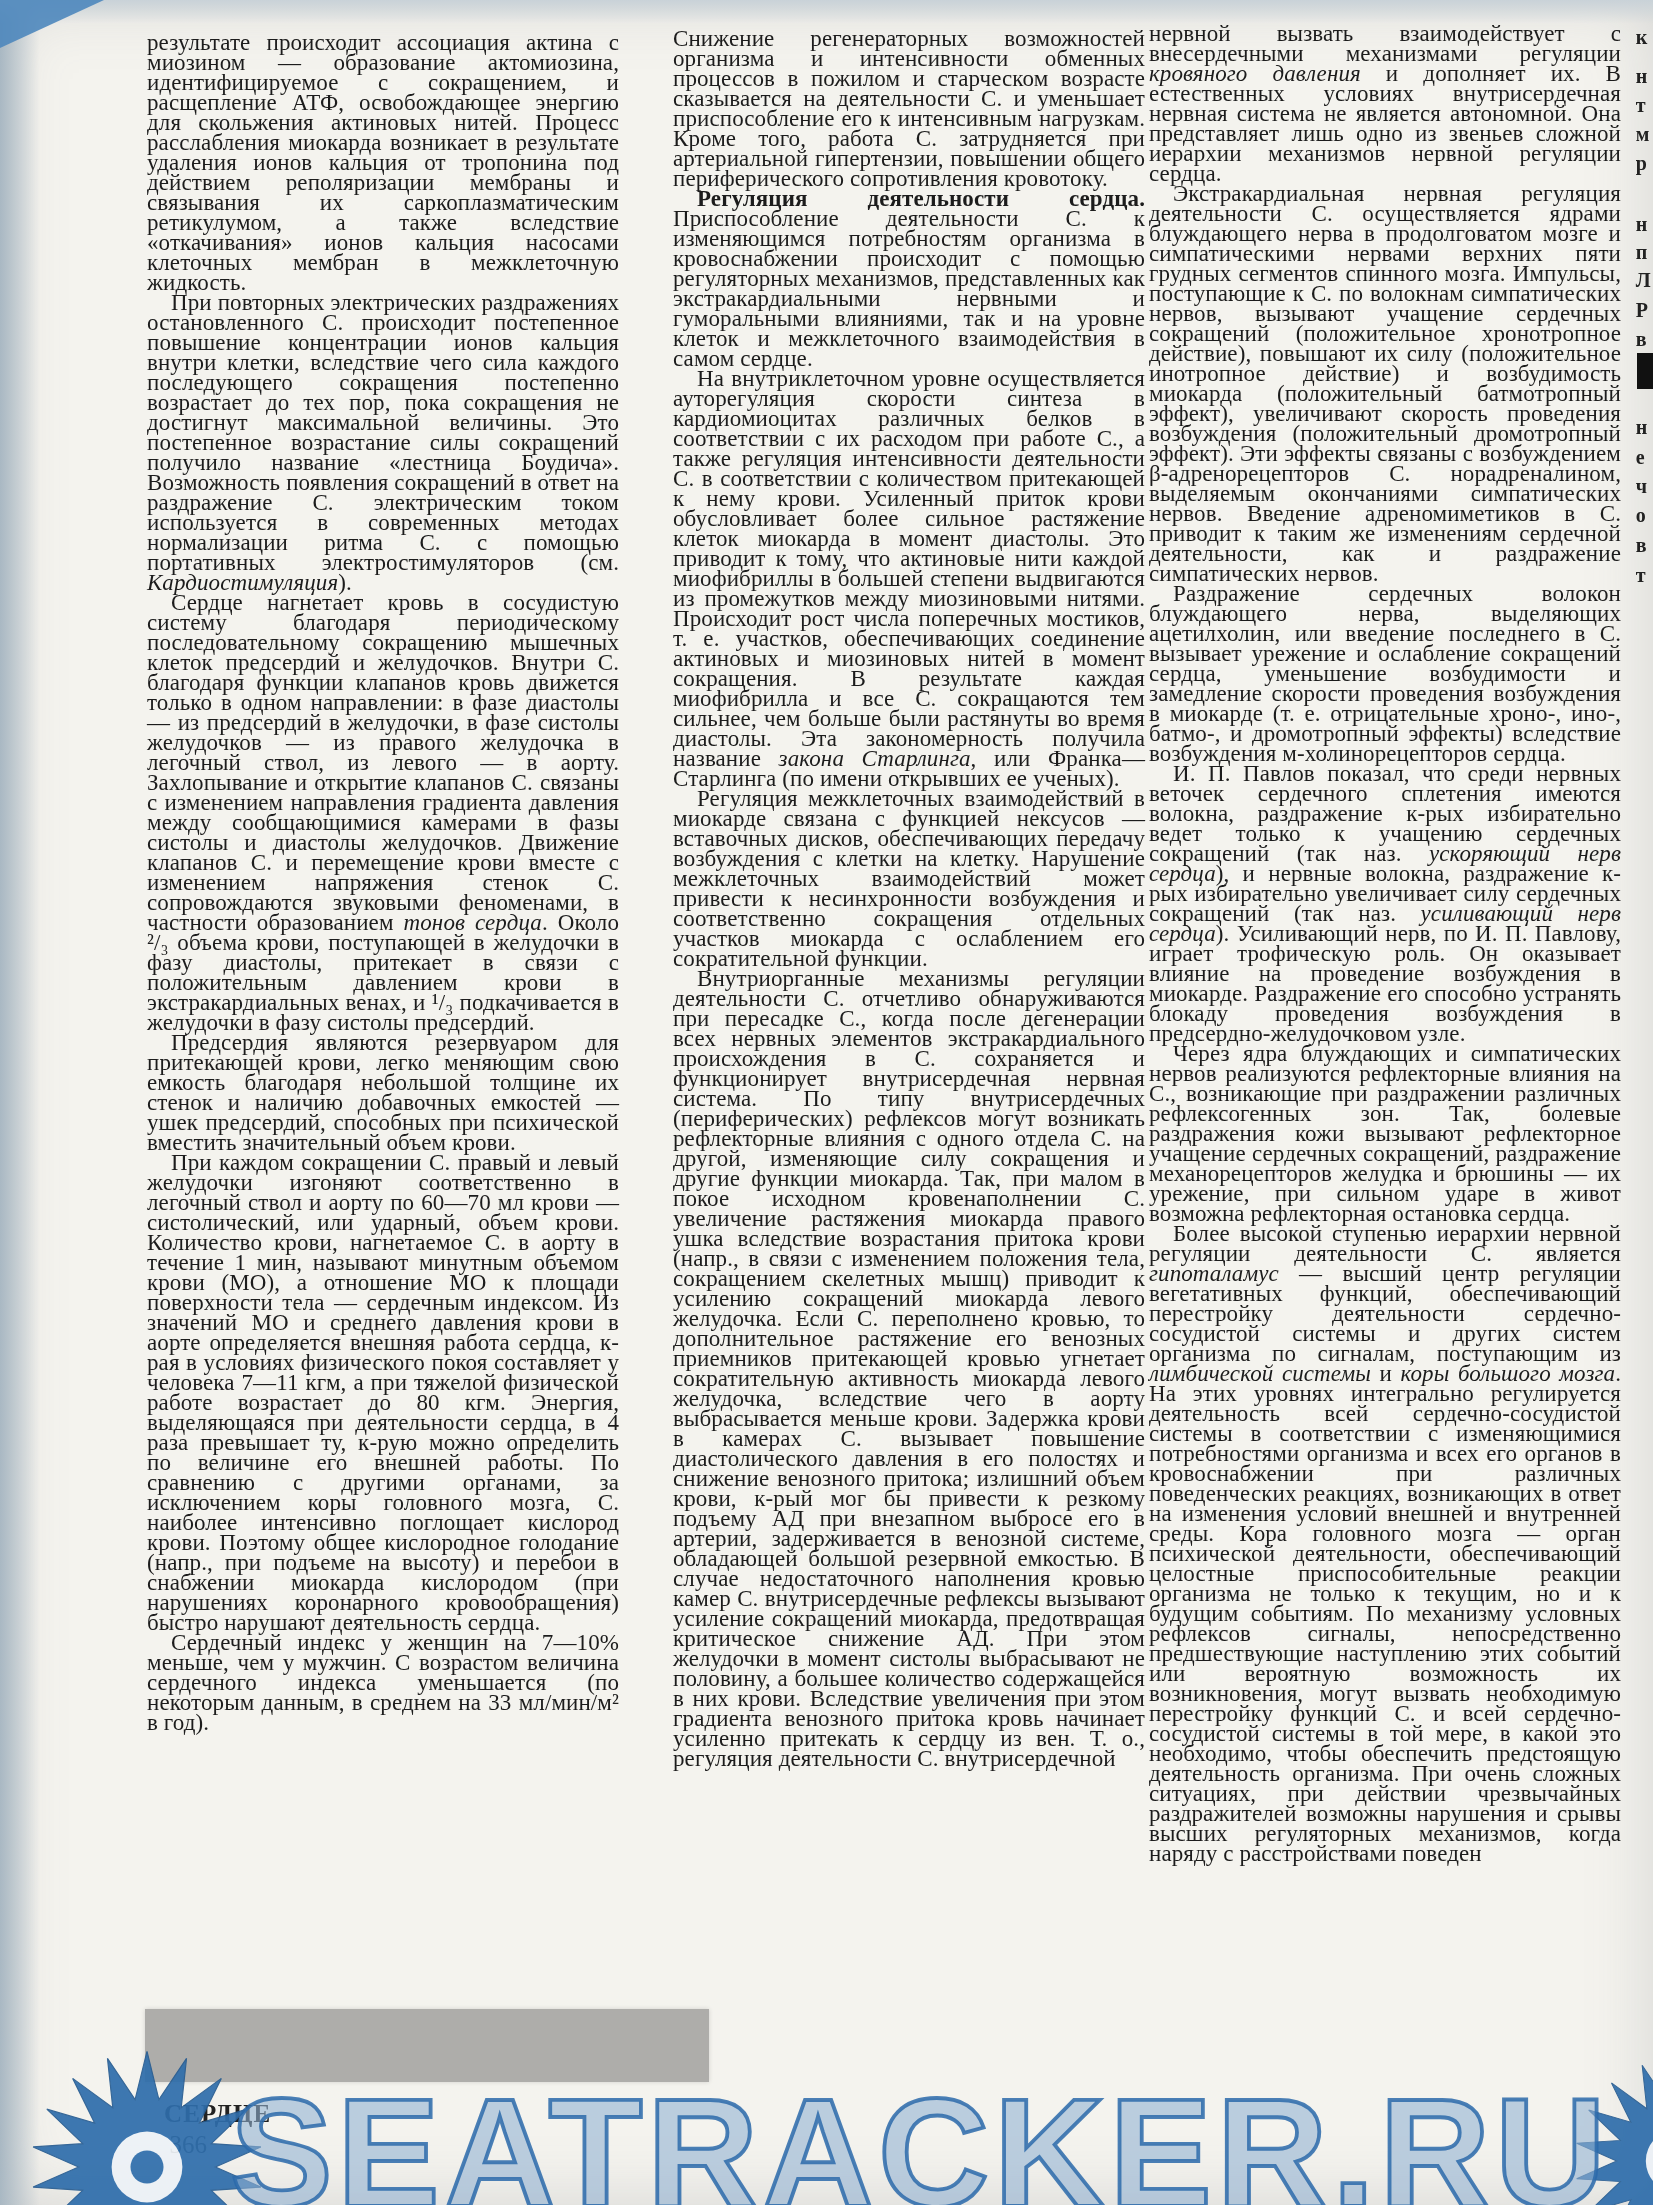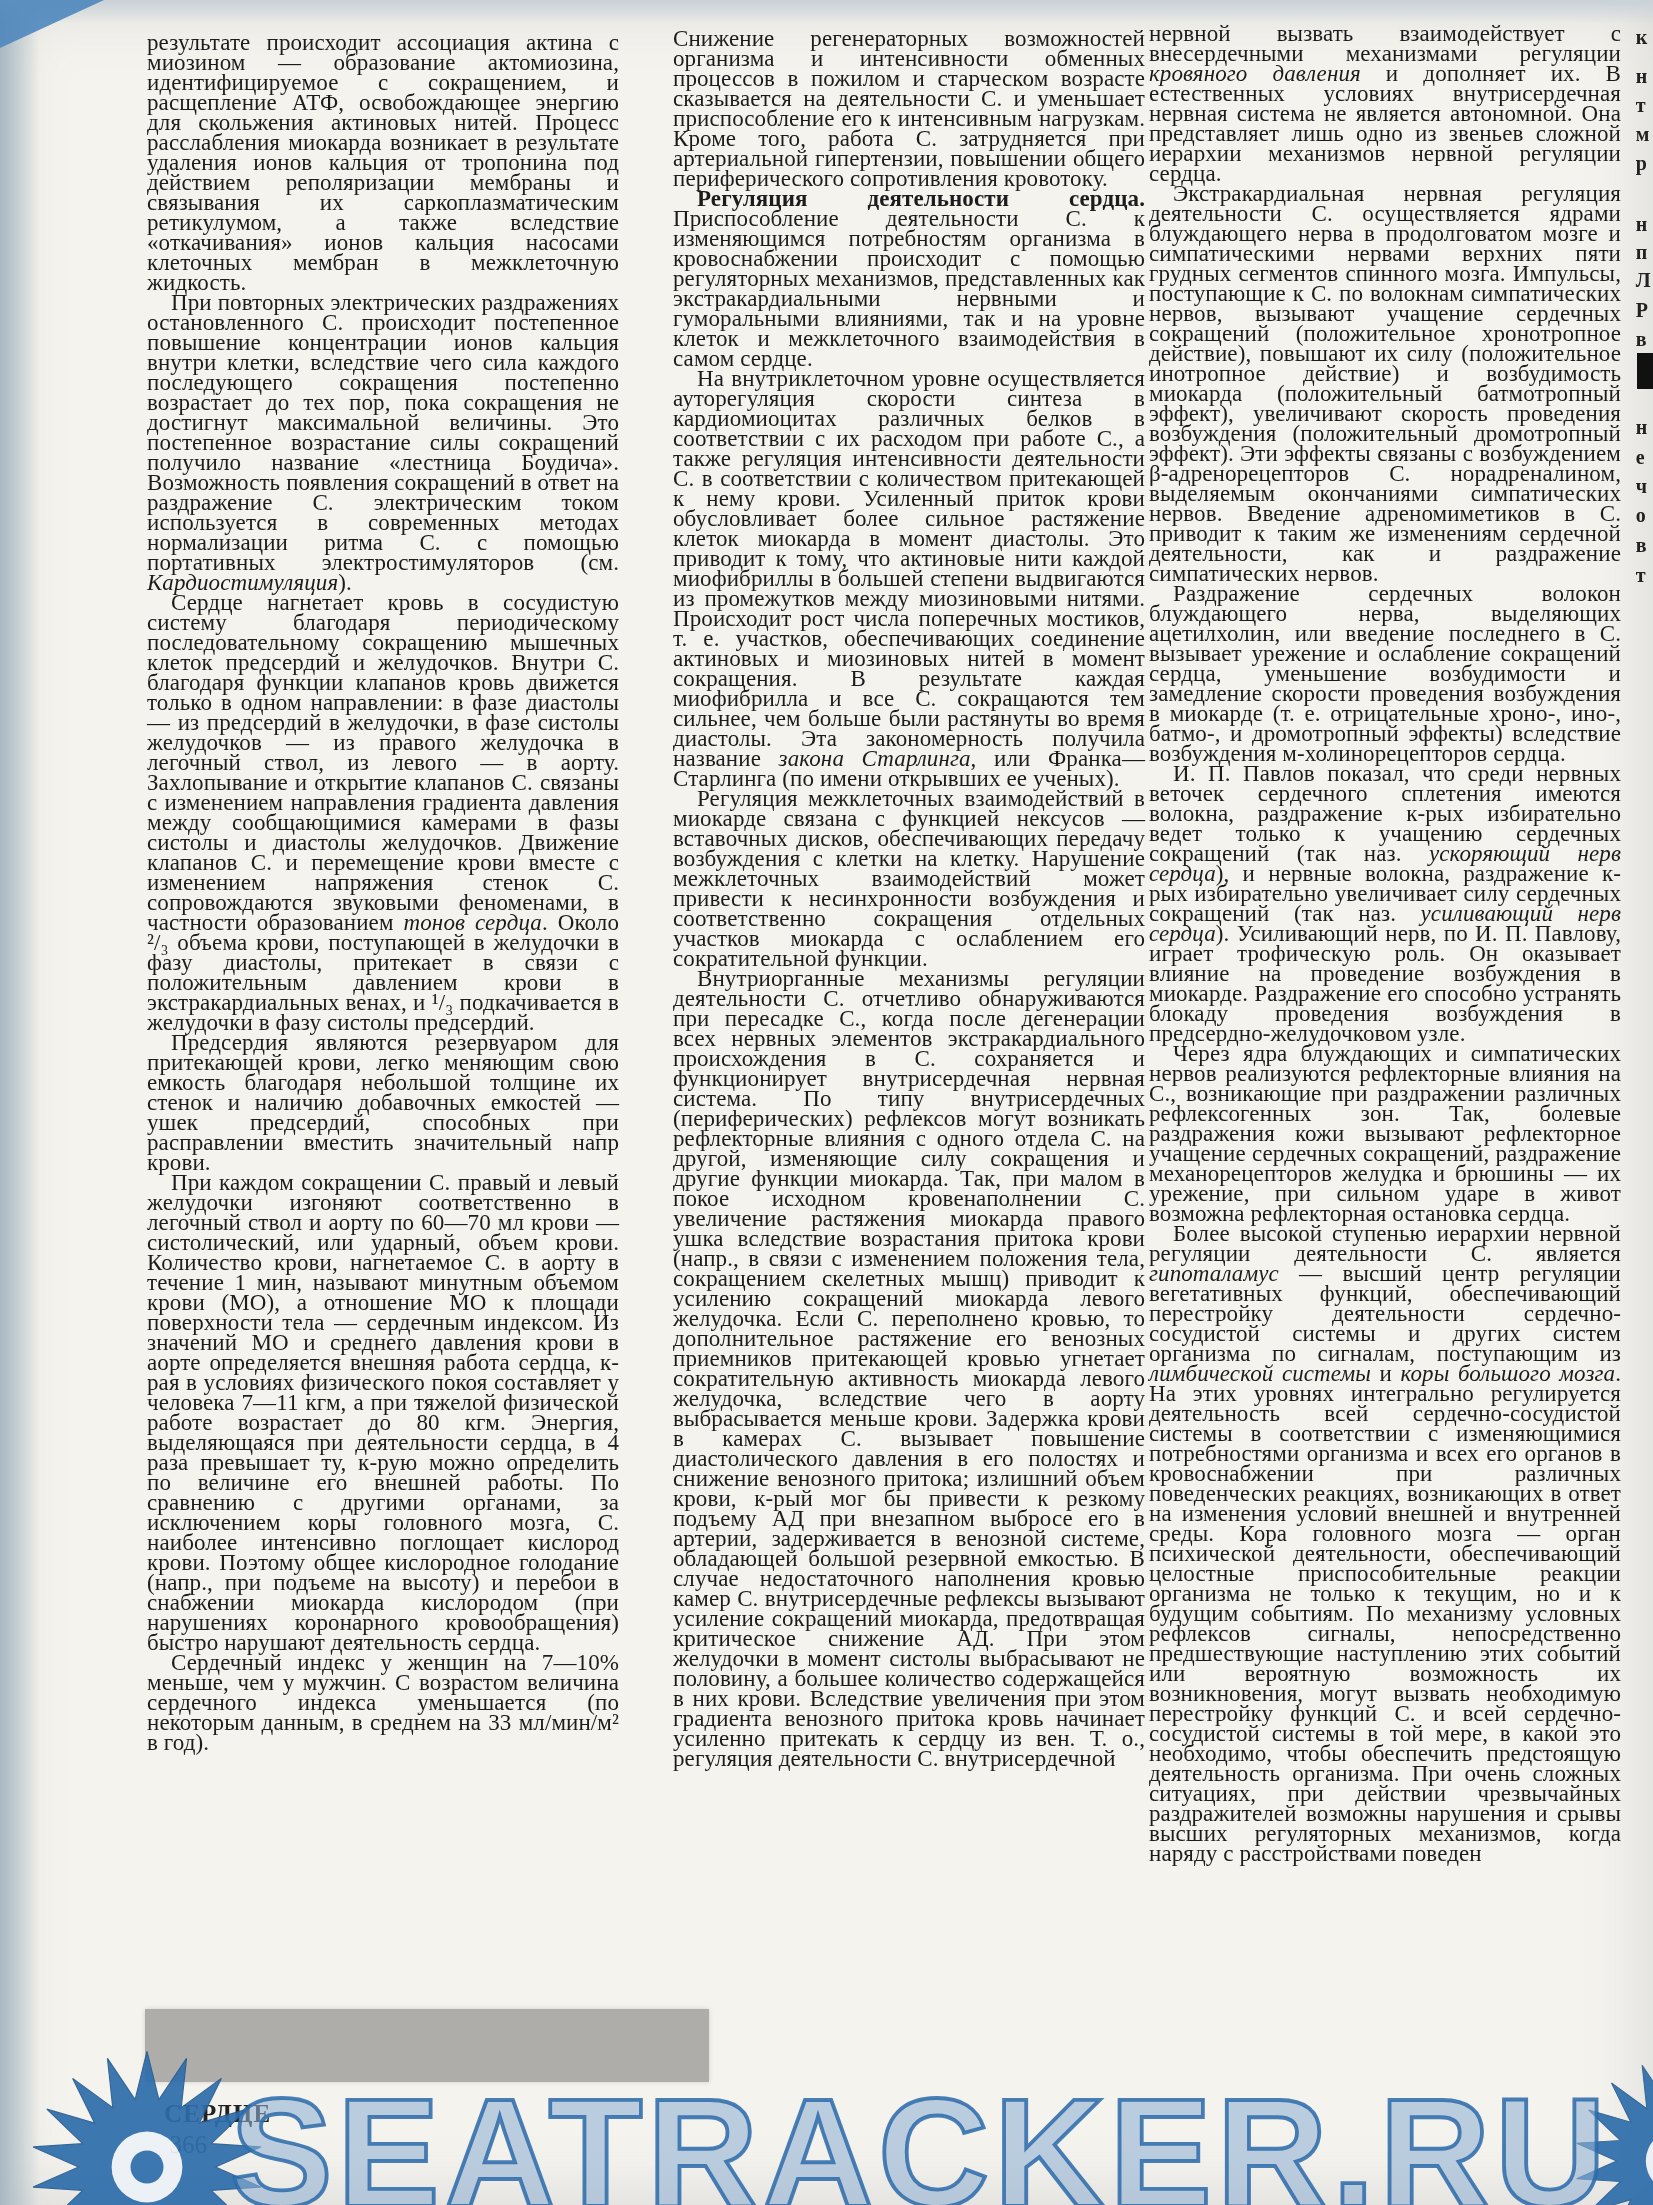--- a/index.html
+++ b/index.html
@@ -59,21 +59,21 @@
 <div class="page">
 
   <div class="edge-left"></div>
   <div class="edge-top"></div>
   <div class="corner-fold"></div>
 
   <div class="col col1">
       <p class="para noindent"><span class="run-n">результате происходит ассоциация актина с миозином — образование актомиозина, идентифицируемое с сокращением, и расщепление АТФ, освобождающее энергию для скольжения актиновых нитей. Процесс расслабления миокарда возникает в результате удаления ионов кальция от тропонина под действием реполяризации мембраны и связывания их саркоплазматическим ретикулумом, а также вследствие «откачивания» ионов кальция насосами клеточных мембран в межклеточную жидкость.</span></p>
       <p class="para"><span class="run-n">При повторных электрических раздражениях остановленного С. происходит постепенное повышение концентрации ионов кальция внутри клетки, вследствие чего сила каждого последующего сокращения постепенно возрастает до тех пор, пока сокращения не достигнут максимальной величины. Это постепенное возрастание силы сокращений получило название «лестница Боудича». Возможность появления сокращений в ответ на раздражение С. электрическим током используется в современных методах нормализации ритма С. с помощью портативных электростимуляторов (см. </span><span class="run-i">Кардиостимуляция</span><span class="run-n">).</span></p>
       <p class="para"><span class="run-n">Сердце нагнетает кровь в сосудистую систему благодаря периодическому последовательному сокращению мышечных клеток предсердий и желудочков. Внутри С. благодаря функции клапанов кровь движется только в одном направлении: в фазе диастолы — из предсердий в желудочки, в фазе систолы желудочков — из правого желудочка в легочный ствол, из левого — в аорту. Захлопывание и открытие клапанов С. связаны с изменением направления градиента давления между сообщающимися камерами в фазы систолы и диастолы желудочков. Движение клапанов С. и перемещение крови вместе с изменением напряжения стенок С. сопровождаются звуковыми феноменами, в частности образованием </span><span class="run-i">тонов сердца</span><span class="run-n">. Около ²/₃ объема крови, поступающей в желудочки в фазу диастолы, притекает в связи с положительным давлением крови в экстракардиальных венах, и ¹/₃ подкачивается в желудочки в фазу систолы предсердий.</span></p>
-      <p class="para"><span class="run-n">Предсердия являются резервуаром для притекающей крови, легко меняющим свою емкость благодаря небольшой толщине их стенок и наличию добавочных емкостей — ушек предсердий, способных при расправлении вместить значительный напр крови.</span></p>
+      <p class="para"><span class="run-n">Предсердия являются резервуаром для притекающей крови, легко меняющим свою емкость благодаря небольшой толщине их стенок и наличию добавочных емкостей — ушек предсердий, способных при психической вместить значительный объем крови.</span></p>
       <p class="para"><span class="run-n">При каждом сокращении С. правый и левый желудочки изгоняют соответственно в легочный ствол и аорту по 60—70 мл крови — систолический, или ударный, объем крови. Количество крови, нагнетаемое С. в аорту в течение 1 мин, называют минутным объемом крови (МО), а отношение МО к площади поверхности тела — сердечным индексом. Из значений МО и среднего давления крови в аорте определяется внешняя работа сердца, к-рая в условиях физического покоя составляет у человека 7—11 кгм, а при тяжелой физической работе возрастает до 80 кгм. Энергия, выделяющаяся при деятельности сердца, в 4 раза превышает ту, к-рую можно определить по величине его внешней работы. По сравнению с другими органами, за исключением коры головного мозга, С. наиболее интенсивно поглощает кислород крови. Поэтому общее кислородное голодание (напр., при подъеме на высоту) и перебои в снабжении миокарда кислородом (при нарушениях коронарного кровообращения) быстро нарушают деятельность сердца.</span></p>
       <p class="para"><span class="run-n">Сердечный индекс у женщин на 7—10% меньше, чем у мужчин. С возрастом величина сердечного индекса уменьшается (по некоторым данным, в среднем на 33 мл/мин/м² в год).</span></p>
     </div>
   <div class="col col2">
       <p class="para noindent"><span class="run-n">Снижение регенераторных возможностей организма и интенсивности обменных процессов в пожилом и старческом возрасте сказывается на деятельности С. и уменьшает приспособление его к интенсивным нагрузкам. Кроме того, работа С. затрудняется при артериальной гипертензии, повышении общего периферического сопротивления кровотоку.</span></p>
       <p class="para"><span class="run-b">Регуляция деятельности сердца. </span><span class="run-n">Приспособление деятельности С. к изменяющимся потребностям организма в кровоснабжении происходит с помощью регуляторных механизмов, представленных как экстракардиальными нервными и гуморальными влияниями, так и на уровне клеток и межклеточного взаимодействия в самом сердце.</span></p>
       <p class="para"><span class="run-n">На внутриклеточном уровне осуществляется ауторегуляция скорости синтеза в кардиомиоцитах различных белков в соответствии с их расходом при работе С., а также регуляция интенсивности деятельности С. в соответствии с количеством притекающей к нему крови. Усиленный приток крови обусловливает более сильное растяжение клеток миокарда в момент диастолы. Это приводит к тому, что актиновые нити каждой миофибриллы в большей степени выдвигаются из промежутков между миозиновыми нитями. Происходит рост числа поперечных мостиков, т. е. участков, обеспечивающих соединение актиновых и миозиновых нитей в момент сокращения. В результате каждая миофибрилла и все С. сокращаются тем сильнее, чем больше были растянуты во время диастолы. Эта закономерность получила название </span><span class="run-i">закона Старлинга</span><span class="run-n">, или Франка—Старлинга (по имени открывших ее ученых).</span></p>
       <p class="para"><span class="run-n">Регуляция межклеточных взаимодействий в миокарде связана с функцией нексусов — вставочных дисков, обеспечивающих передачу возбуждения с клетки на клетку. Нарушение межклеточных взаимодействий может привести к несинхронности возбуждения и соответственно сокращения отдельных участков миокарда с ослаблением его сократительной функции.</span></p>
       <p class="para"><span class="run-n">Внутриорганные механизмы регуляции деятельности С. отчетливо обнаруживаются при пересадке С., когда после дегенерации всех нервных элементов экстракардиального происхождения в С. сохраняется и функционирует внутрисердечная нервная система. По типу внутрисердечных (периферических) рефлексов могут возникать рефлекторные влияния с одного отдела С. на другой, изменяющие силу сокращения и другие функции миокарда. Так, при малом в покое исходном кровенаполнении С. увеличение растяжения миокарда правого ушка вследствие возрастания притока крови (напр., в связи с изменением положения тела, сокращением скелетных мышц) приводит к усилению сокращений миокарда левого желудочка. Если С. переполнено кровью, то дополнительное растяжение его венозных приемников притекающей кровью угнетает сократительную активность миокарда левого желудочка, вследствие чего в аорту выбрасывается меньше крови. Задержка крови в камерах С. вызывает повышение диастолического давления в его полостях и снижение венозного притока; излишний объем крови, к-рый мог бы привести к резкому подъему АД при внезапном выбросе его в артерии, задерживается в венозной системе, обладающей большой резервной емкостью. В случае недостаточного наполнения кровью камер С. внутрисердечные рефлексы вызывают усиление сокращений миокарда, предотвращая критическое снижение АД. При этом желудочки в момент систолы выбрасывают не половину, а большее количество содержащейся в них крови. Вследствие увеличения при этом градиента венозного притока кровь начинает усиленно притекать к сердцу из вен. Т. о., регуляция деятельности С. внутрисердечной</span></p>
     </div>

